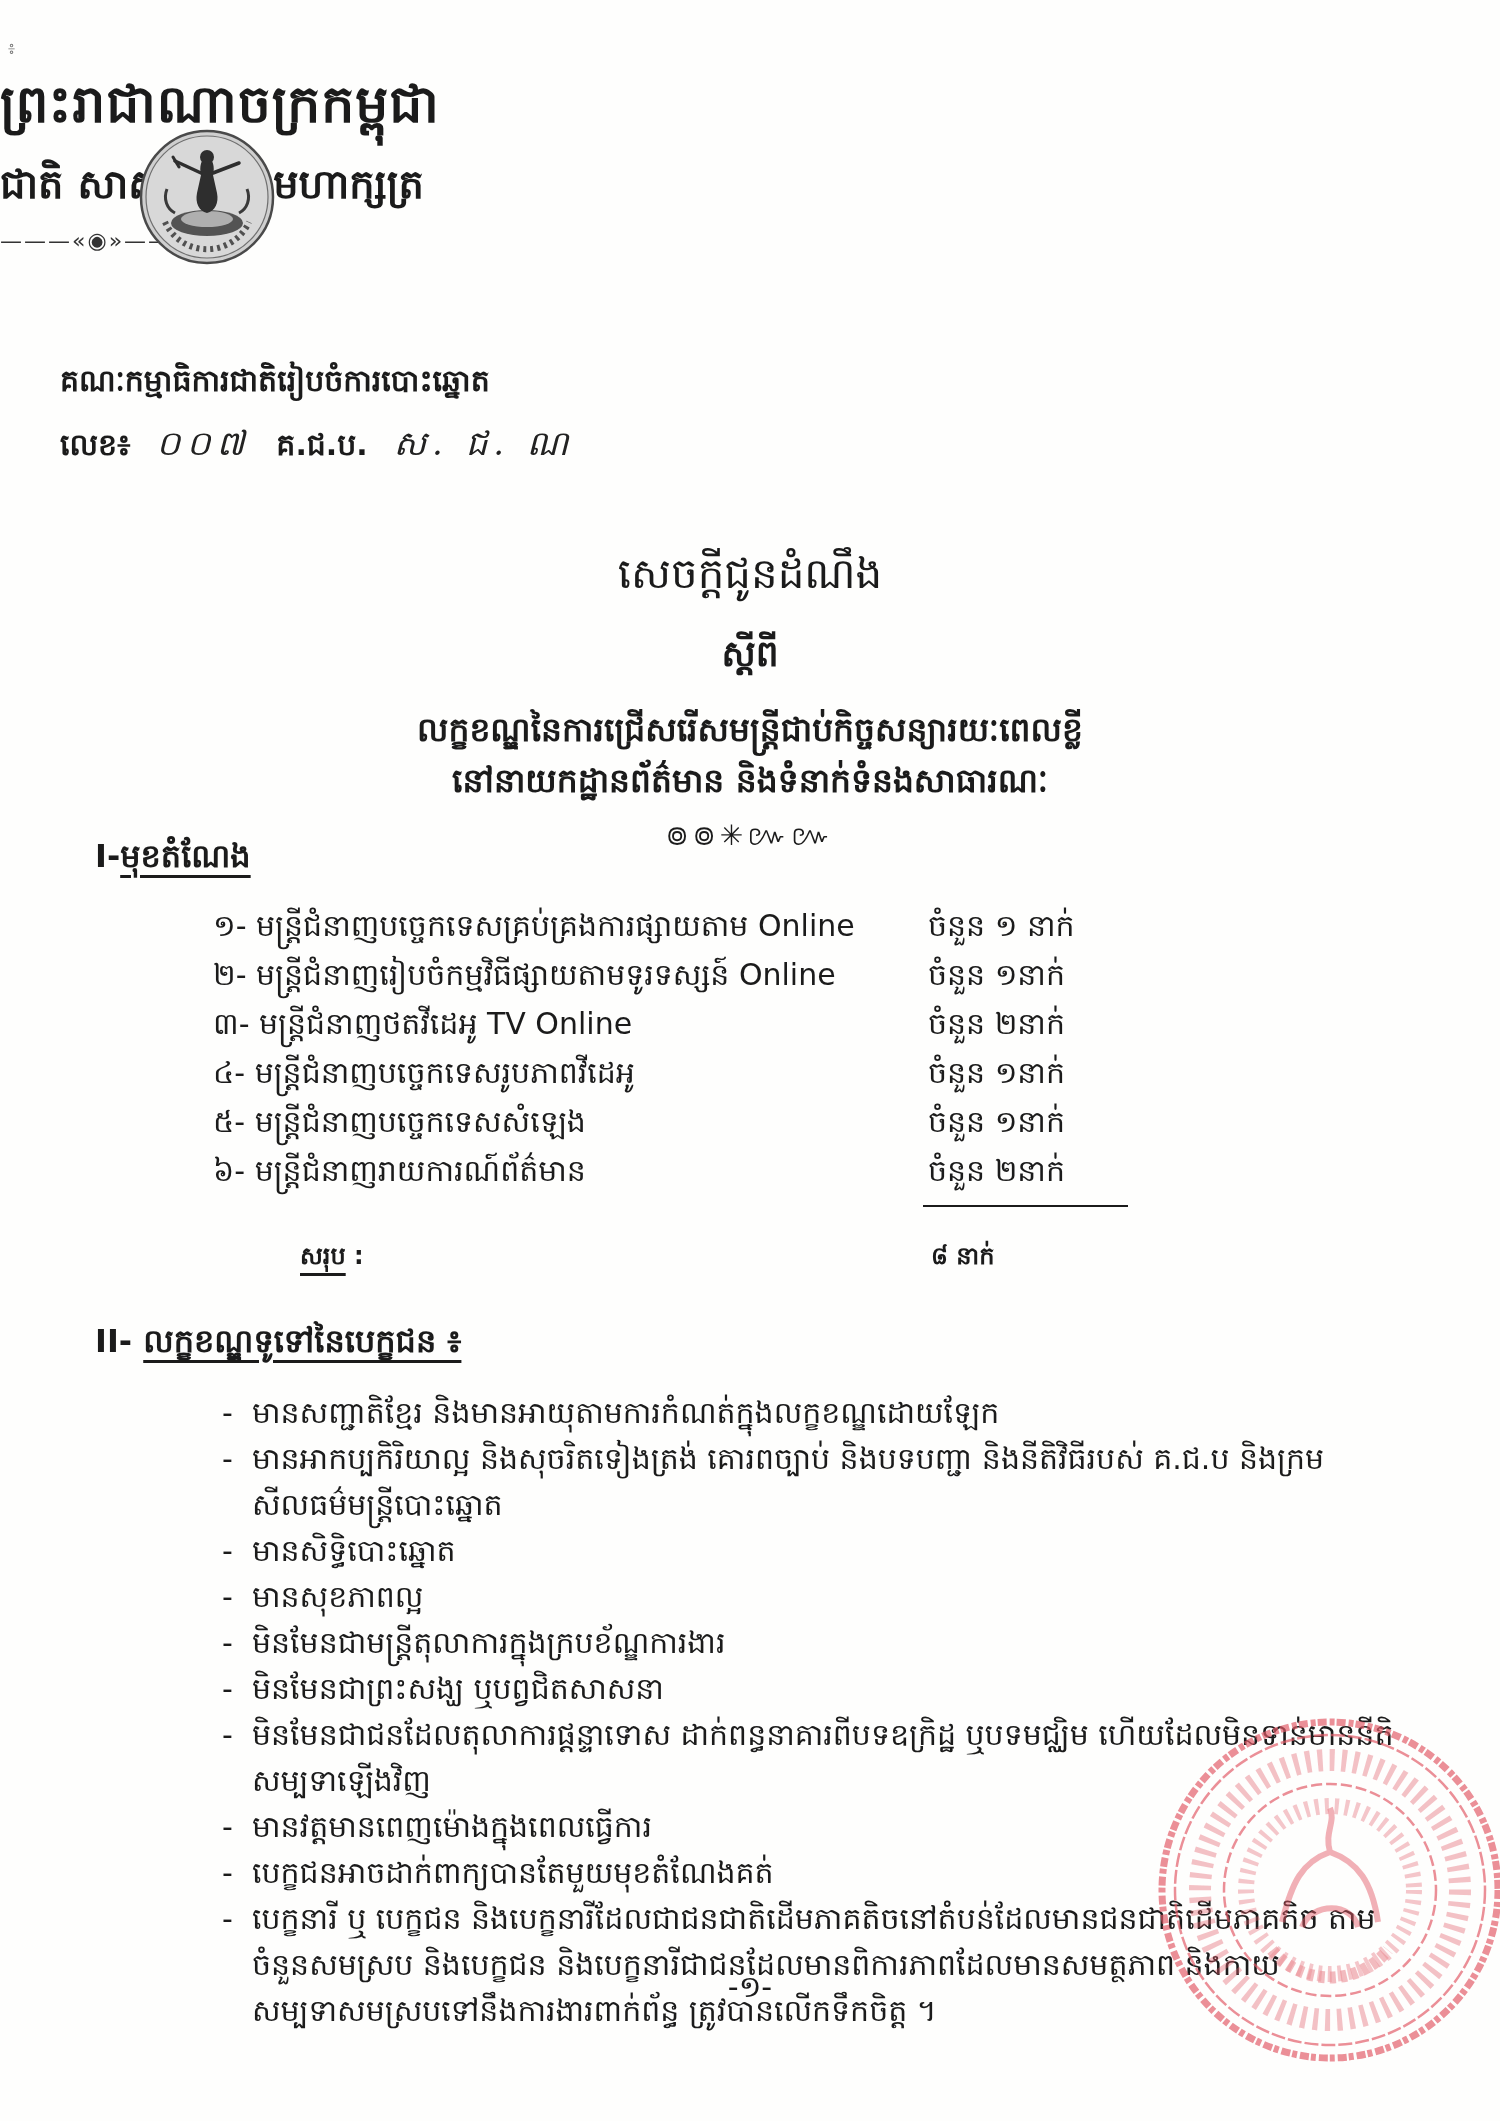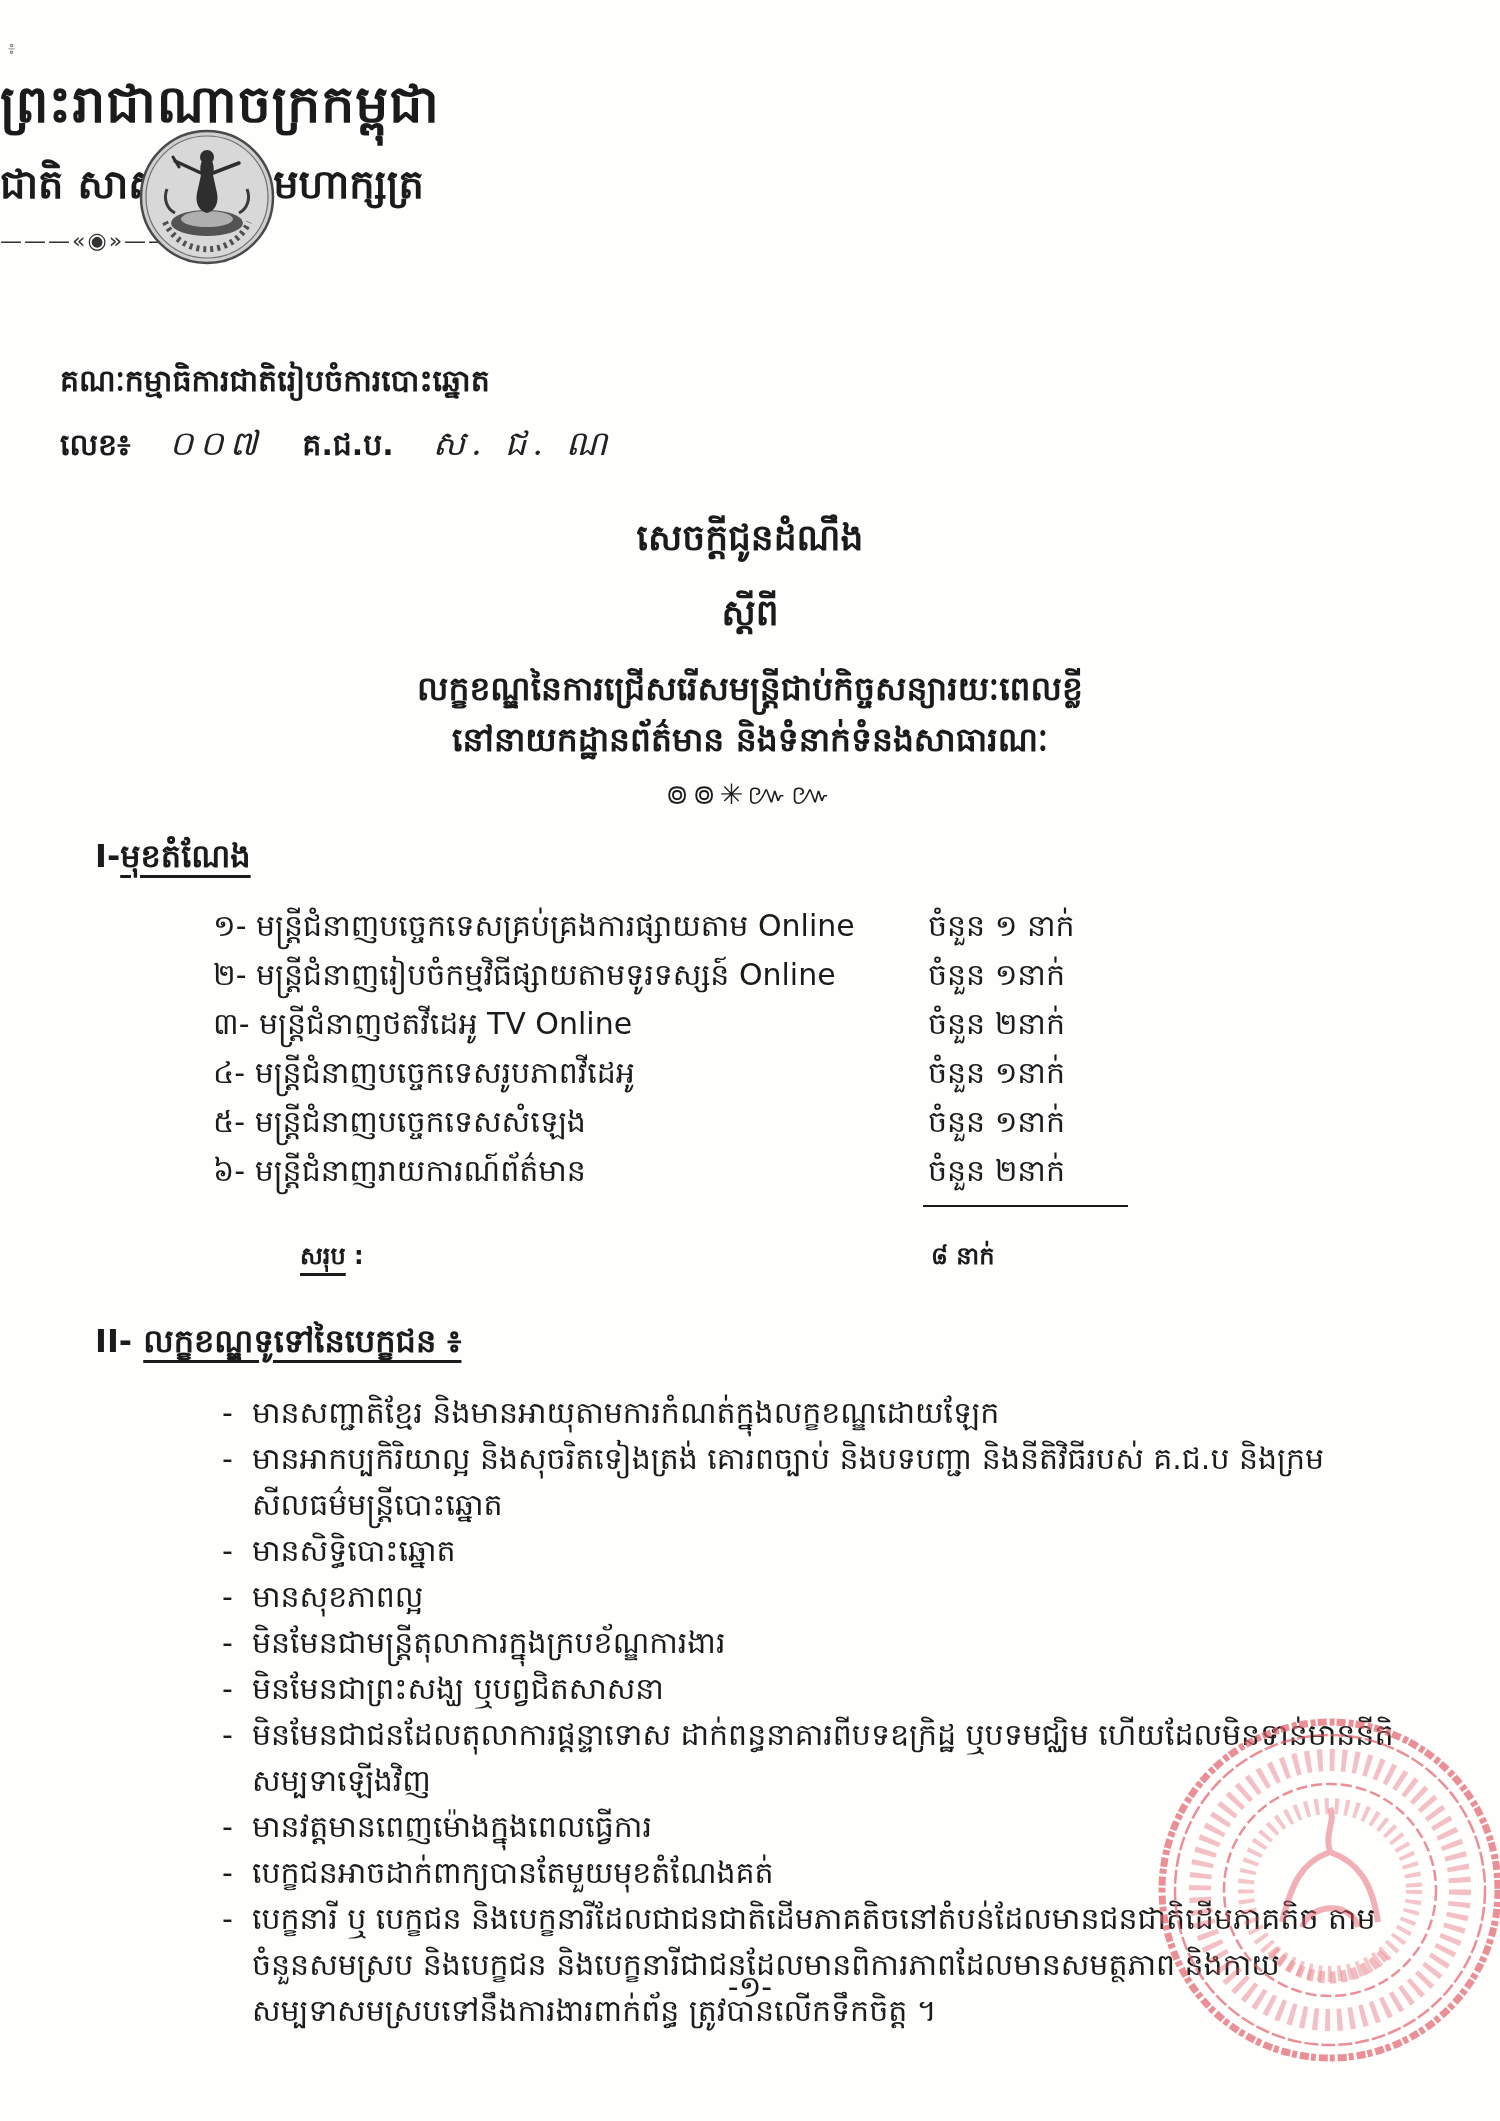--- a/index.html
+++ b/index.html
@@ -9,27 +9,27 @@
     font-family:"DejaVu Sans",sans-serif;color:#1b1b1b;
   }
   
   .header-center{position:absolute;top:72px;left:0;right:0;text-align:left;}
   .kingdom-title{font-size:52px;font-weight:bold;letter-spacing:1px;line-height:1.25;}
   .motto{font-size:40px;font-weight:bold;margin-top:22px;}
   .header-divider{font-size:22px;color:#333;margin-top:10px;letter-spacing:2px;}
   .emblem-wrap{position:absolute;top:127px;left:137px;width:140px;height:140px;}
   .committee-block{position:absolute;top:362px;left:60px;}
   .committee-name{font-size:30px;font-weight:bold;}
-  .ref-line{margin-top:16px;font-size:30px;display:flex;align-items:baseline;gap:39px;}
+  .ref-line{margin-top:16px;font-size:30px;display:flex;align-items:baseline;gap:26px;}
   .ref-label{font-weight:bold;}
   .handwritten{font-family:"DejaVu Serif",serif;font-style:italic;font-weight:normal;letter-spacing:6px;font-size:34px;color:#222;}
   .ref-code{font-weight:bold;}
   
   .title-block{position:absolute;top:515px;left:0;right:0;text-align:center;}
-  .doc-title{font-size:36px;font-weight:bold;}
+  .doc-title{font-size:42px;font-weight:normal;margin-top:32px;}
   .doc-subtitle-prefix{font-size:36px;font-weight:bold;margin-top:22px;}
   .doc-subject{font-size:33px;font-weight:bold;margin-top:20px;line-height:1.55;}
   .doc-ornament{font-size:28px;margin-top:12px;letter-spacing:4px;}
   
   .content{position:absolute;top:796px;left:95px;width:1340px;}
   .section-heading{font-size:32px;font-weight:bold;margin-top:40px;}
   .section-heading .u{text-decoration:underline;text-underline-offset:8px;text-decoration-thickness:3px;}
   .positions{margin-top:24px;}
   .pos-row{display:flex;align-items:baseline;margin-left:118px;height:49px;font-size:30px;}
   .pos-title{flex:0 0 715px;white-space:nowrap;overflow:visible;}

